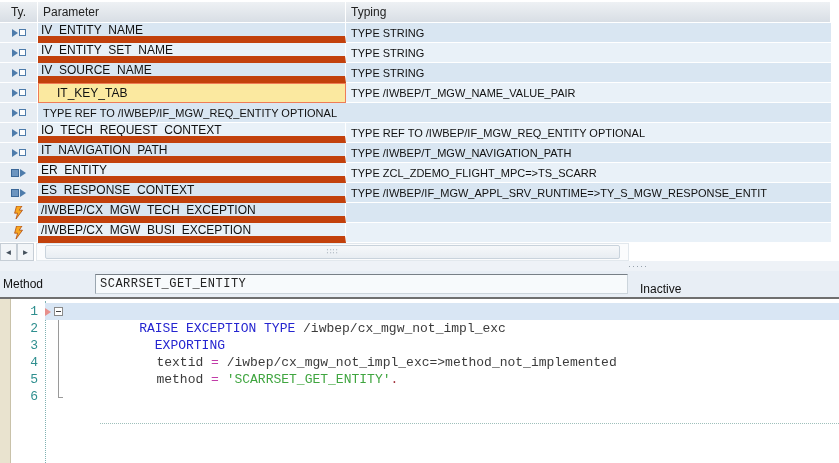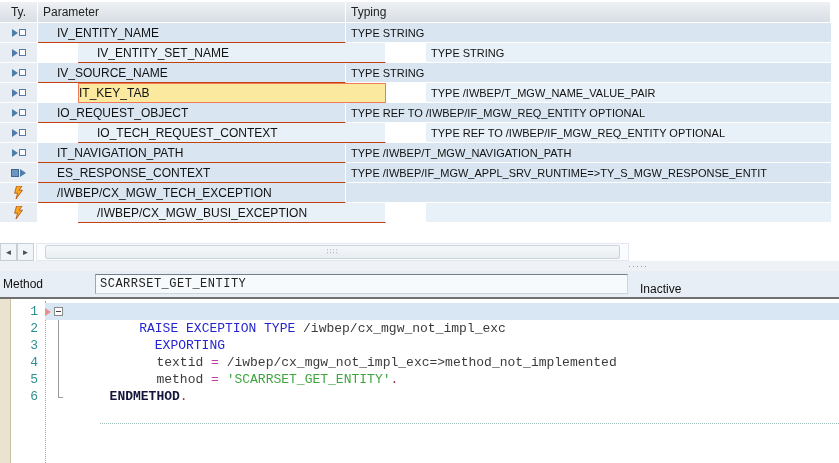--- a/index.html
+++ b/index.html
@@ -11,29 +11,29 @@
   
   .sig-table { position:absolute; top:2px; left:0; width:831px; }
   .thead { display:flex; height:21px; background:linear-gradient(#eef1f4,#d7dde4); }
   .th { font-size:12px; color:#222; display:flex; align-items:center;
         border-right:1px solid #fff; border-bottom:1px solid #fff; white-space:nowrap; overflow:hidden; }
   .th-ty { width:38px; justify-content:center; }
   .th-param { width:308px; padding-left:5px; }
   .th-typing { flex:1; padding-left:5px; }
   .trow { display:flex; height:20px; }
   .trow.odd  .c-param, .trow.odd  .c-typing { background:#d9e6f2; }
-  .trow.even .c-param, .trow.even .c-typing { background:#e9f1f8;margin-left:40px; }
+  .trow.even .c-param, .trow.even .c-typing { background:#e9f1f8; }
   .c-ty { width:38px; background:#e7edf3; display:flex; align-items:center; justify-content:center;
           gap:1px; border-right:1px solid #fff; border-bottom:1px solid #fff; }
   .c-param { width:308px; font-size:12px; color:#111; display:flex; align-items:center;
-             padding-left:19px; border-right:1px solid #fff; border-bottom:1px solid #c2410c;
+             padding-left:3px; border-right:1px solid #fff; border-bottom:7px solid #c2410c;
              white-space:nowrap; overflow:hidden; }
   .c-typing { flex:1; font-size:11px; color:#111; display:flex; align-items:center;
               padding-left:5px; border-bottom:1px solid #fff; white-space:nowrap; overflow:hidden; }
-  .c-param.sel { background:#fbe9a0 !important; border:1px solid #ef7c56; padding-left:0; }
+  .c-param.sel { background:#fbe9a0 !important; border:1px solid #ef7c56; padding-left:18px; }
   
   .tri { width:0; height:0; border-top:4px solid transparent; border-bottom:4px solid transparent;
          border-left:6px solid #4e7cab; display:inline-block; }
   .sqo { width:7px; height:7px; border:1px solid #4e7cab; background:#fdfdfd; display:inline-block; }
   .sqf { width:8px; height:8px; border:1px solid #3c6898; background:#6d95bf; display:inline-block; }
   
   .hscroll { position:absolute; top:243px; left:0; width:839px; height:18px; display:flex; background:#fff; }
   .sb-btn { width:17px; height:18px; background:#f2f5f8; border:1px solid #c6ced6;
             display:flex; align-items:center; justify-content:center;
             font-size:8px; color:#44505c; }
@@ -133,38 +133,45 @@
           <span class="sqo"></span>
         </div>
         <div class="c-param sel">IT_KEY_TAB</div>
         <div class="c-typing">TYPE /IWBEP/T_MGW_NAME_VALUE_PAIR</div>
       </div>
       <div class="trow odd">
         <div class="c-ty">
           <span class="tri"></span>
           <span class="sqo"></span>
         </div>
-        <div class="c-param">IO_REQUEST_OBJECT</div>
         <div class="c-typing">TYPE REF TO /IWBEP/IF_MGW_REQ_ENTITY OPTIONAL</div>
       </div>
       <div class="trow even">
         <div class="c-ty">
           <span class="tri"></span>
           <span class="sqo"></span>
         </div>
         <div class="c-param">IO_TECH_REQUEST_CONTEXT</div>
         <div class="c-typing">TYPE REF TO /IWBEP/IF_MGW_REQ_ENTITY OPTIONAL</div>
       </div>
       <div class="trow odd">
         <div class="c-ty">
           <span class="tri"></span>
           <span class="sqo"></span>
         </div>
         <div class="c-param">IT_NAVIGATION_PATH</div>
         <div class="c-typing">TYPE /IWBEP/T_MGW_NAVIGATION_PATH</div>
+      </div>
+      <div class="trow even">
+        <div class="c-ty">
+          <span class="sqf"></span>
+          <span class="tri"></span>
+        </div>
+        <div class="c-param">ER_ENTITY</div>
+        <div class="c-typing">TYPE ZCL_ZDEMO_FLIGHT_MPC=&gt;TS_SCARR</div>
       </div>
       <div class="trow odd">
         <div class="c-ty">
           <span class="sqf"></span>
           <span class="tri"></span>
         </div>
         <div class="c-param">ES_RESPONSE_CONTEXT</div>
         <div class="c-typing">TYPE /IWBEP/IF_MGW_APPL_SRV_RUNTIME=&gt;TY_S_MGW_RESPONSE_ENTIT</div>
       </div>
       <div class="trow odd">
@@ -235,17 +242,16 @@
         <span class="code">        <span class="seg-id">textid </span><span class="seg-op">=</span><span class="seg-id"> /iwbep/cx_mgw_not_impl_exc=&gt;method_not_implemented</span></span>
       </div>
       <div class="cline">
         <span class="num">5</span>
         <span class="fold fl-line"></span>
         <span class="code">        <span class="seg-id">method </span><span class="seg-op">=</span><span class="seg-id"> </span><span class="seg-str">'SCARRSET_GET_ENTITY'</span><span class="seg-dot">.</span></span>
       </div>
       <div class="cline">
         <span class="num">6</span>
         <span class="fold fl-end"></span>
-        <span class="code">  <span class="seg-kwb">ENDMETHOD</span><span class="seg-dot">.</span></span>
       </div>
     </div>
   <div class="ed-dotline"></div>
 </div>
 
 </body></html>

